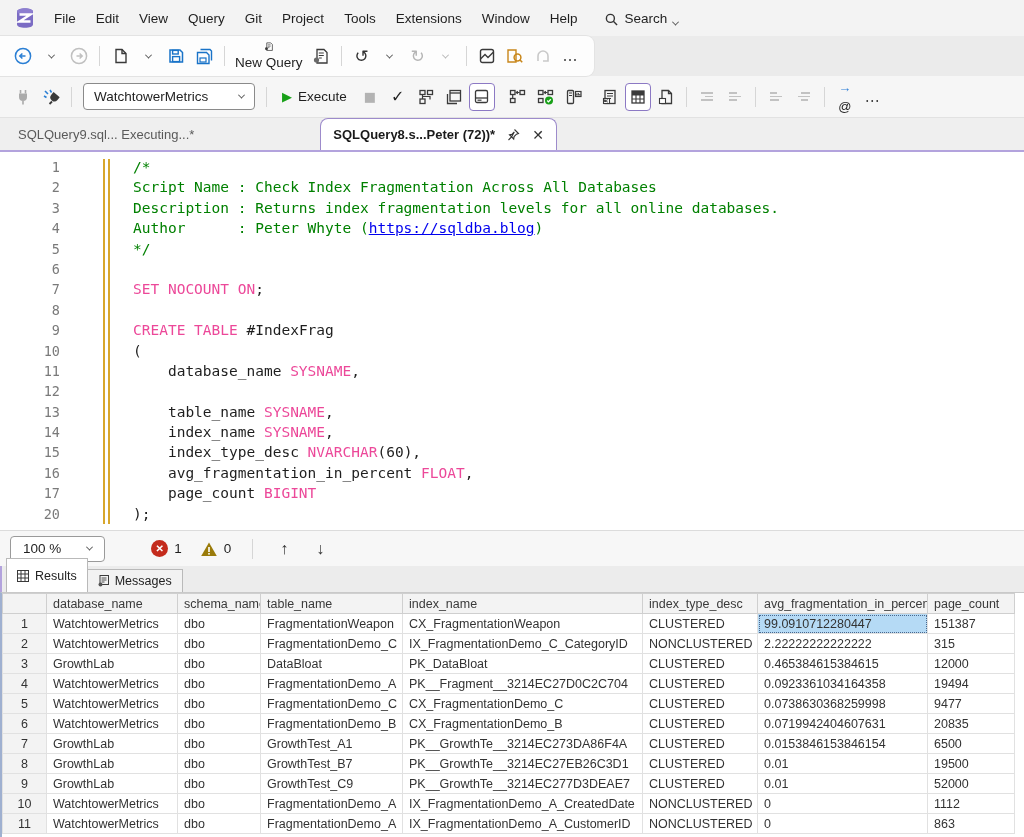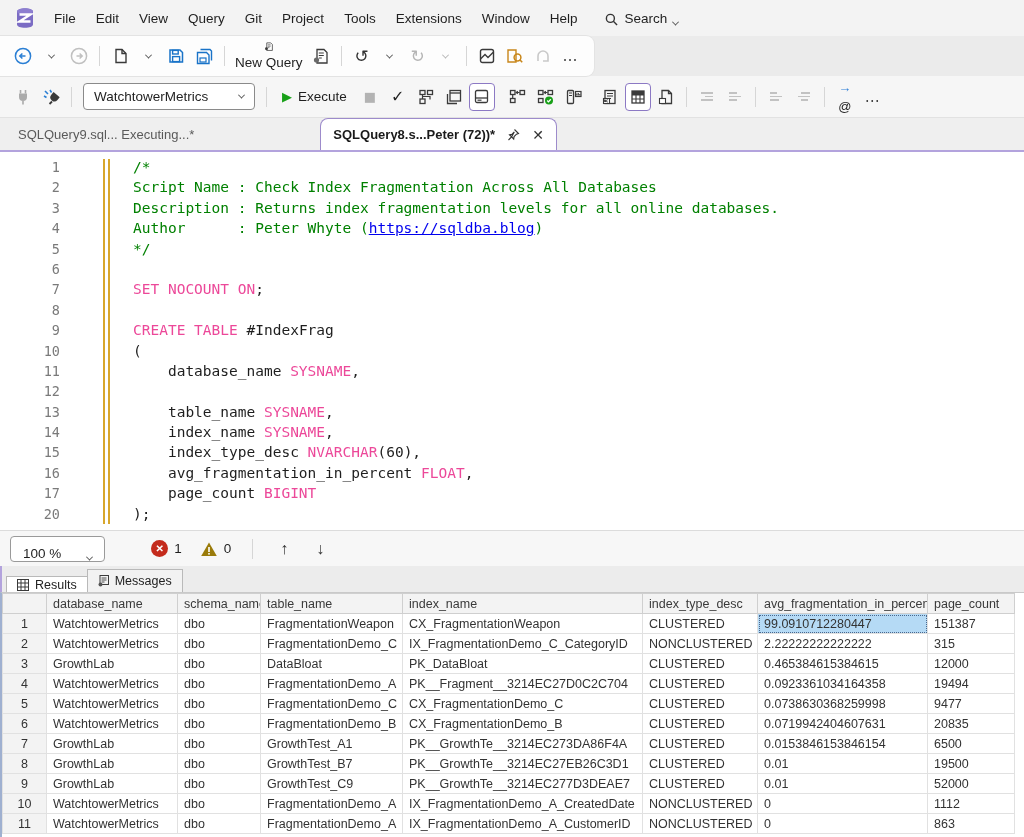--- a/index.html
+++ b/index.html
@@ -59,31 +59,31 @@
   .code-line { display:flex; height:20.4px; line-height:20.4px; white-space:pre; }
   .line-num { width:60px; text-align:right; color:#7a7a7a; font-size:13.5px; flex:none; }
   .code-text { margin-left:73px; }
   .c { color:#008000; } .k { color:#ec4899; } .m { color:#ff00ff; }
   .p { color:#1e1e1e; } .l { color:#0000ee; text-decoration:underline; }
 
   
   .ed-status { height:36px; background:#f7f7f7; border-top:1px solid #dcdcdc;
     display:flex; align-items:center; padding:0 10px; gap:16px; font-size:13.5px; }
   .zoom-combo { background:#fff; border:1px solid #9a9a9a; border-radius:4px; height:26px;
-    display:flex; align-items:flex-end; gap:26px; padding:0 12px; }
+    display:flex; align-items:center; gap:26px; padding:0 12px; }
   .diag { display:flex; align-items:center; gap:6px; margin-left:30px; }
   .err-badge { width:17px; height:17px; border-radius:50%; background:#c42b1c; color:#fff;
     font-size:10px; font-weight:bold; display:flex; align-items:center; justify-content:center; }
   .nav-arrow { font-size:16px; color:#333; padding:0 6px; }
 
   
   .rtabs { height:26px; background:#ececec; display:flex; align-items:flex-end; padding-left:4px; border-left:2px solid #b3a3dd; }
   .rtab { height:23px; display:flex; align-items:center; gap:6px; padding:0 10px;
     font-size:12.5px; border:1px solid #b9b9b9; border-bottom:none; background:#f2f2f2; color:#222; }
-  .rtab.active { background:#fff; height:16px; z-index:2; }
+  .rtab.active { background:#fff; height:34px; z-index:2; }
   .rtab + .rtab { margin-left:-1px; }
 
   
   .gridwrap { height:245px; background:#fff; border-top:1px solid #c9c9c9; border-left:2px solid #9fb0d0; overflow:hidden; }
   table.grid { border-collapse:collapse; table-layout:fixed; width:1012px; font-size:12.5px; color:#333; }
   table.grid th { background:#f3f3f3; border:1px solid #cfcfcf; font-weight:normal; text-align:left;
     padding:2px 6px; height:20px; color:#3a3a3a; white-space:nowrap; overflow:hidden; }
   table.grid td { border:1px solid #e1e1e1; padding:1px 6px; height:20px; white-space:nowrap; overflow:hidden; }
   td.rownum { background:#f3f3f3; border:1px solid #cfcfcf; text-align:center; color:#333; }
   td.selcell { background:#b5daf5; outline:1px dotted #49688e; outline-offset:-2px; }

